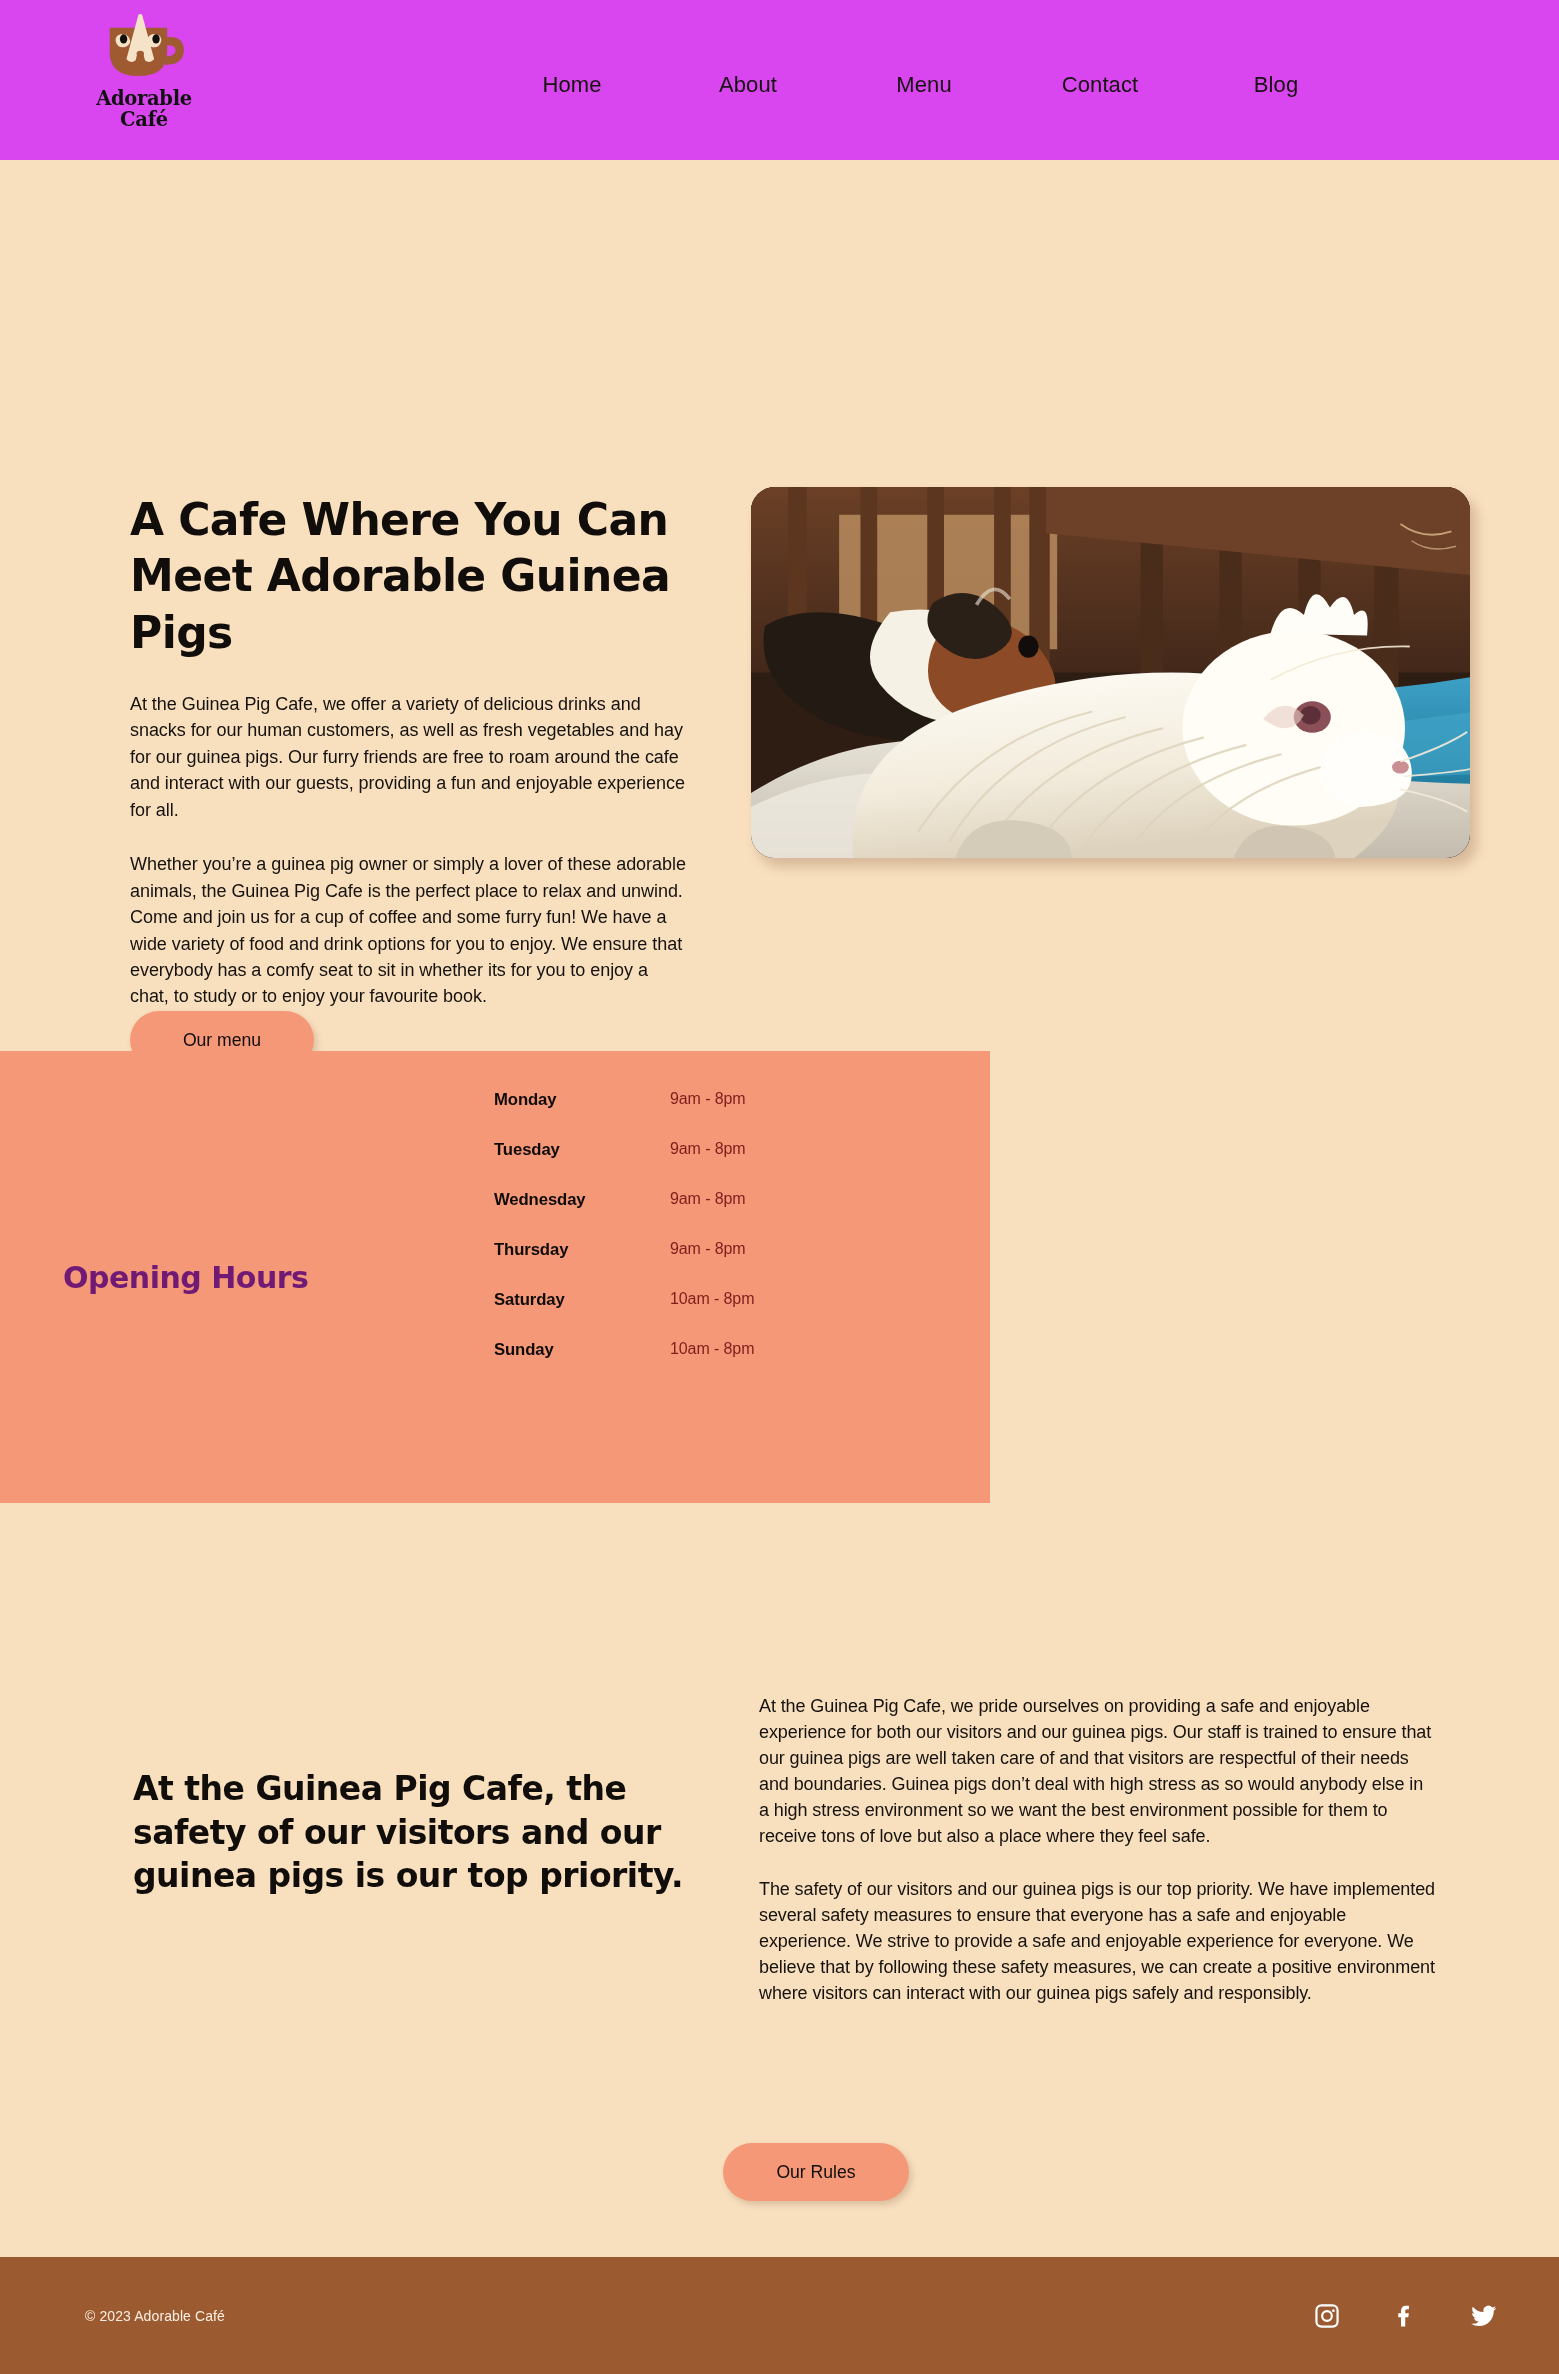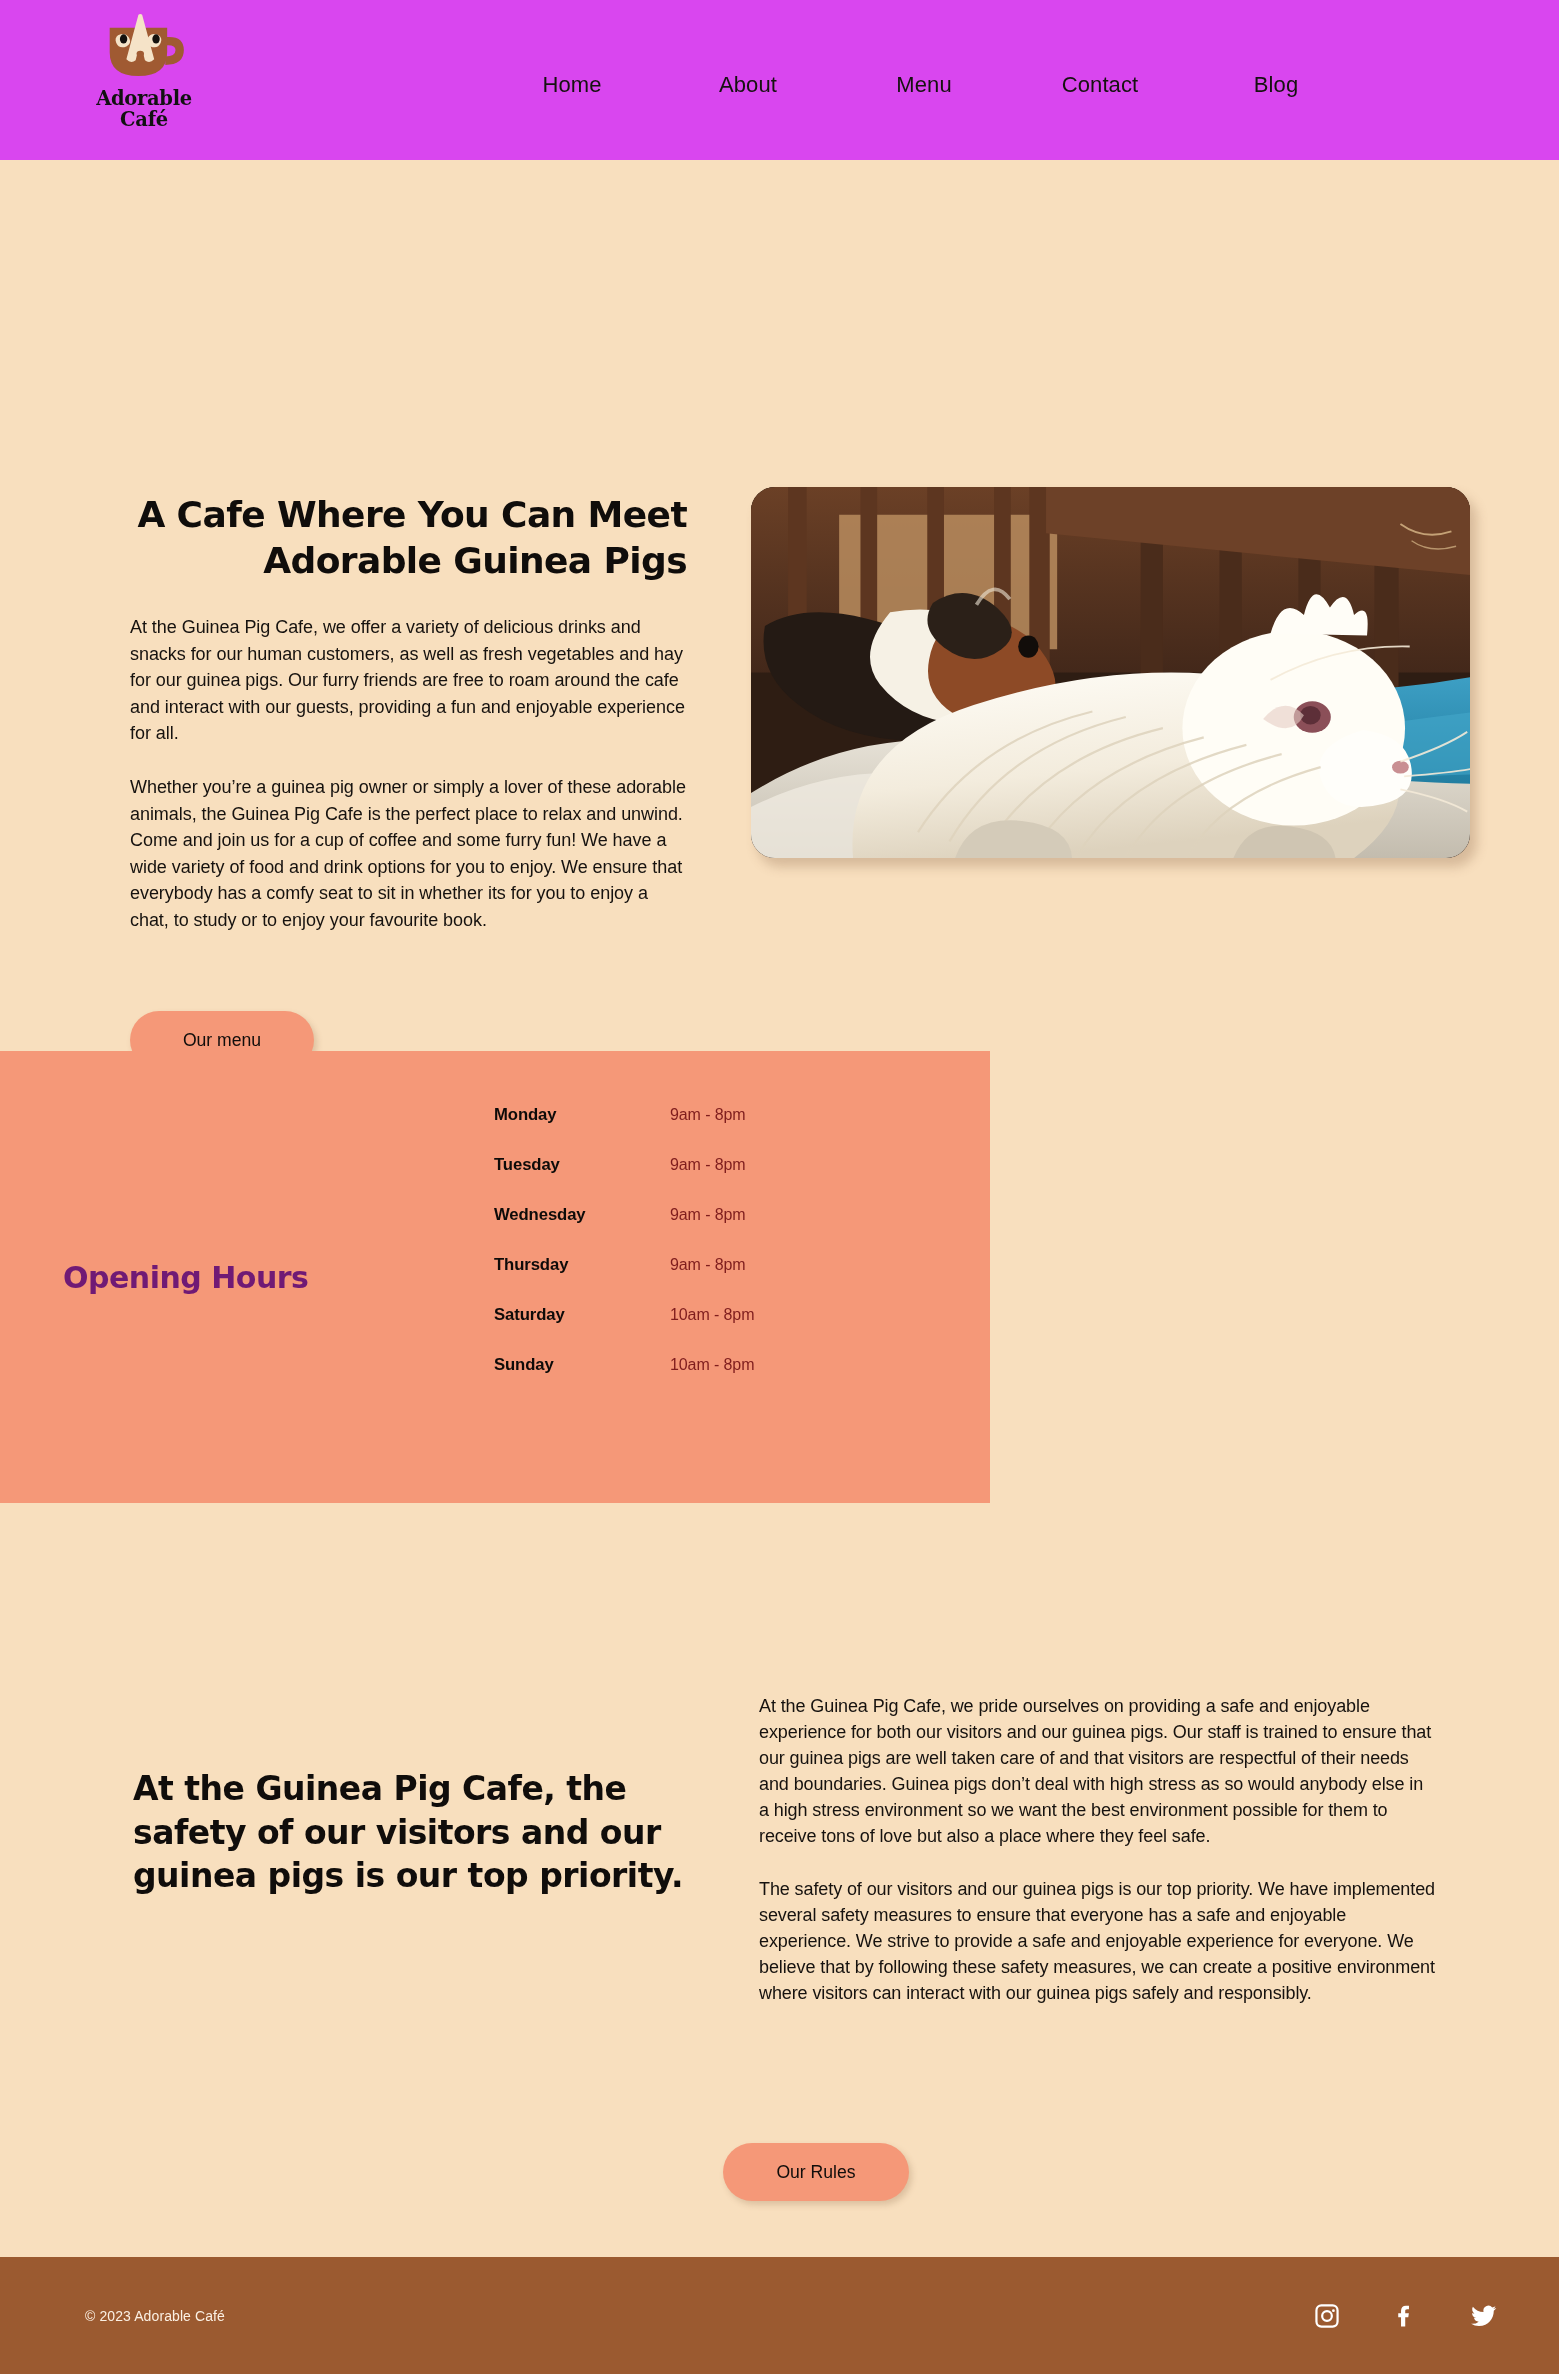--- a/index.html
+++ b/index.html
@@ -83,27 +83,26 @@
 
   .hero-text {
     position: absolute;
     left: 130px;
     top: 172px;
     width: 557px;
   }
 
   .hero-title {
     font-family: "DejaVu Sans", sans-serif;
-    font-size: 36px;
+    font-size: 44px;
     line-height: 1.28;
     font-weight: bold;
     letter-spacing: -0.6px;
     color: #100d0b;
     margin-bottom: 30px;
-    text-align: right;
   }
 
   .hero-p {
     font-size: 18px;
     line-height: 1.47;
     color: #16120f;
     margin-bottom: 28px;
     letter-spacing: -0.05px;
   }
 
@@ -174,21 +173,21 @@
   .hours-list {
     position: absolute;
     left: 494px;
     top: 39px;
     width: 408px;
   }
 
   .hours-row {
     display: flex;
     height: 50px;
-    align-items: center;
+    align-items: flex-start;
   }
 
   .hours-day {
     width: 176px;
     font-weight: bold;
     font-size: 16.7px;
     color: #0e0b09;
     letter-spacing: -0.1px;
   }
 

